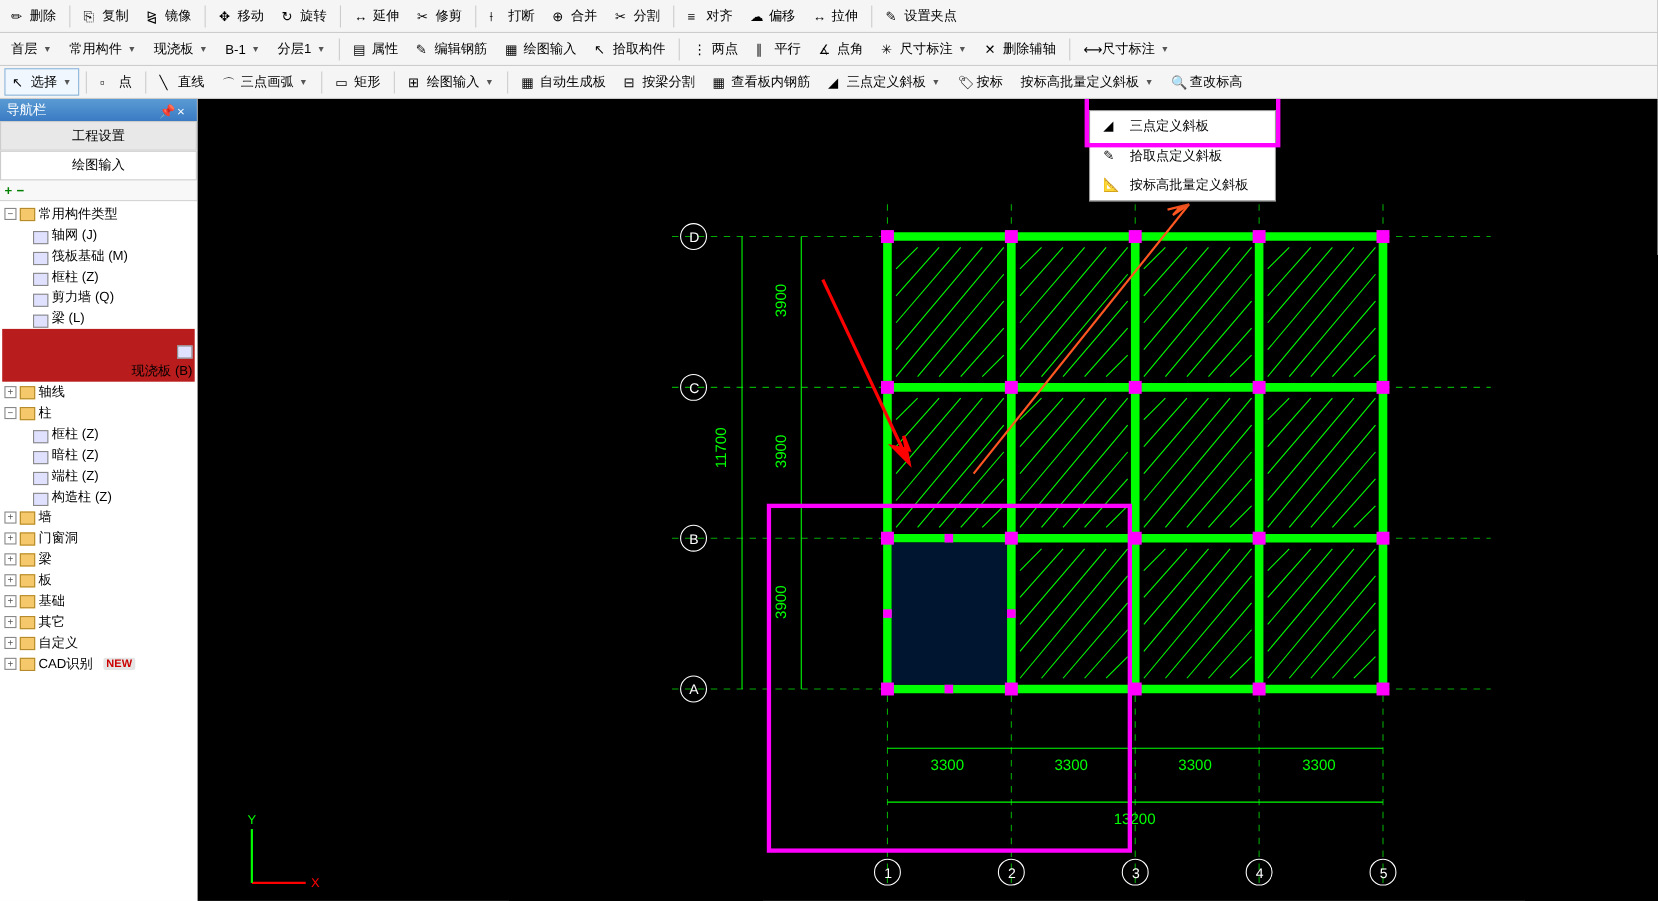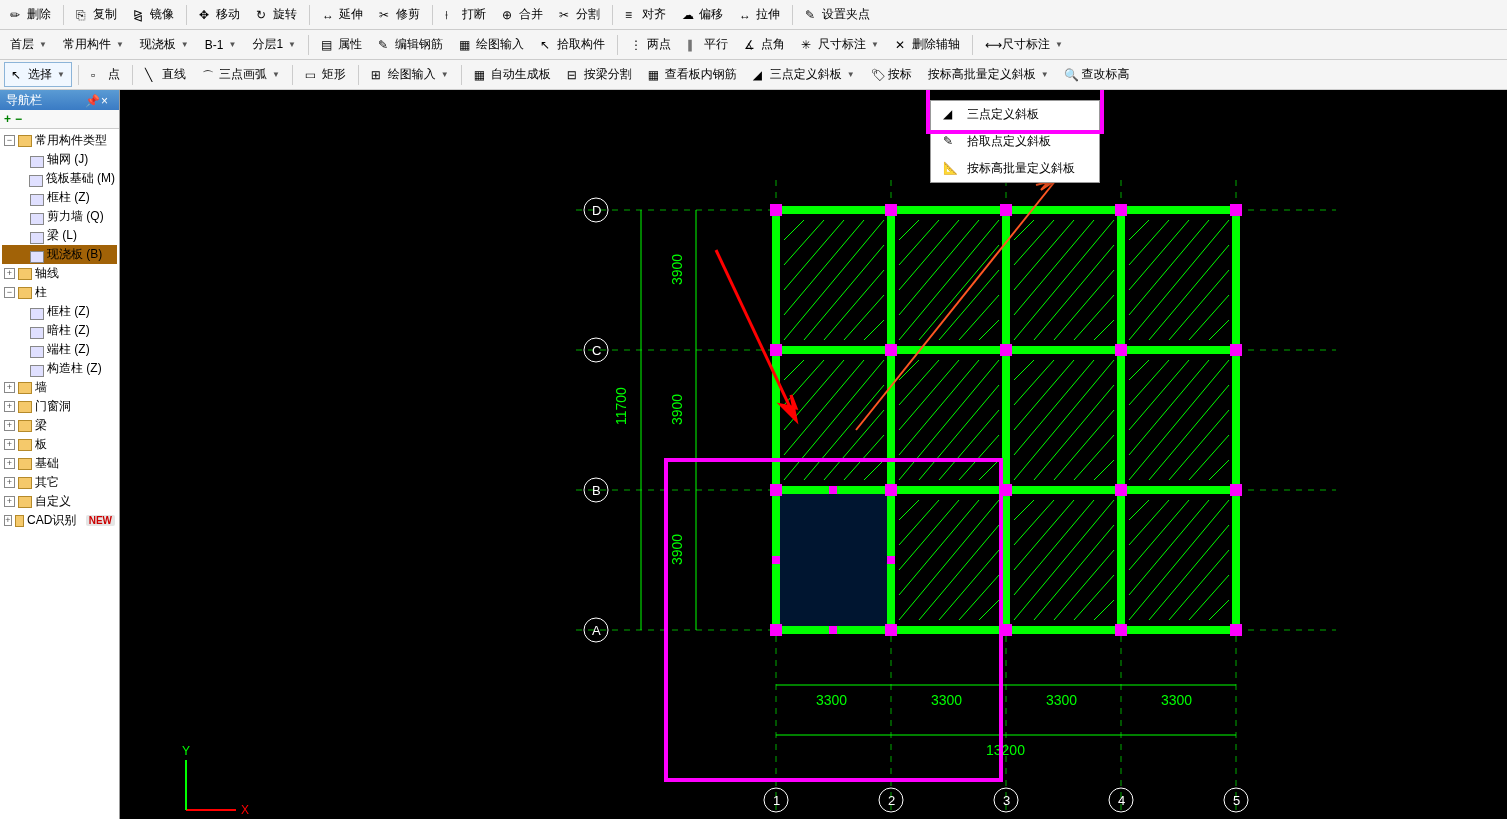--- a/index.html
+++ b/index.html
@@ -10,32 +10,32 @@
 .toolbar { display: flex; align-items: center; background: #f5f5f5; border-bottom: 1px solid #ccc; padding: 2px 4px; gap: 4px; height: 30px; }
 .tb-btn { display: flex; align-items: center; gap: 3px; padding: 3px 6px; cursor: pointer; white-space: nowrap; }
 .tb-sep { width: 1px; height: 20px; background: #ccc; margin: 0 2px; }
 .tb-icon { width: 14px; height: 14px; display: inline-block; }
 .dropdown-arrow { font-size: 8px; color: #555; margin-left: 2px; }
 
 
 .main { display: flex; flex: 1; overflow: hidden; }
 
 
-.sidebar { width: 120px; background: #f8f8f8; border-right: 1px solid #999; display: flex; flex-direction: column; }
+.sidebar { width: 180px; background: #f8f8f8; border-right: 1px solid #999; display: flex; flex-direction: column; }
 .panel-title { background: linear-gradient(#5a9bd4, #3a7bc4); color: #fff; padding: 3px 6px; display: flex; justify-content: space-between; align-items: center; height: 20px; }
 .panel-title-icons { display: flex; gap: 4px; }
 .panel-mini-icon { width: 12px; height: 12px; cursor: pointer; }
 .tab-btns { display: flex; flex-direction: column; }
 .tab-btn { padding: 4px; text-align: center; background: #e8e8e8; border: 1px solid #ccc; cursor: pointer; }
 .tab-btn.active { background: #fff; }
 .tool-strip { display: flex; gap: 4px; padding: 2px 4px; border-bottom: 1px solid #ccc; }
 .tool-strip span { cursor: pointer; color: #008000; font-weight: bold; }
 .tree { flex: 1; overflow: auto; padding: 2px; background: #fff; }
 .tree-node { display: flex; align-items: center; gap: 3px; padding: 1px 2px; cursor: pointer; white-space: nowrap; }
-.tree-node.selected { background: #a16207; }
+.tree-node.selected { background: #b91c1c; flex-direction: column; }
 .tree-toggle { width: 11px; height: 11px; border: 1px solid #888; display: flex; align-items: center; justify-content: center; font-size: 9px; line-height: 1; color: #555; background: #fff; }
 .tree-spacer { width: 11px; height: 11px; display: inline-block; }
 .tree-folder { width: 14px; height: 12px; background: #f5c96b; border: 1px solid #b58a2a; }
 .tree-leaf-icon { width: 14px; height: 12px; border: 1px solid #888; background: #e0e0ff; }
 .indent-0 { padding-left: 2px; }
 .indent-1 { padding-left: 14px; align-items: flex-end; }
 .new-badge { background: #e5e5e5; color: #c00; font-size: 10px; padding: 0 3px; font-weight: bold; border-radius: 2px; }
 
 
 .canvas-wrap { flex: 1; background: #000; position: relative; overflow: hidden; }
@@ -264,20 +264,24 @@
 
   <div class="main">
 
     <div class="sidebar">
       <div class="panel-title">
         <span>导航栏</span>
         <span class="panel-title-icons">
           <span class="panel-mini-icon">📌</span>
           <span class="panel-mini-icon">×</span>
         </span>
+      </div>
+      <div class="tab-btns">
+        <div class="tab-btn">工程设置</div>
+        <div class="tab-btn active">绘图输入</div>
       </div>
       <div class="tool-strip">
         <span>+</span>
         <span>−</span>
       </div>
       <div class="tree">
         <div class="tree-node indent-0">
             <span class="tree-toggle">−</span>
             <span class="tree-folder"></span>
             <span>常用构件类型</span>

